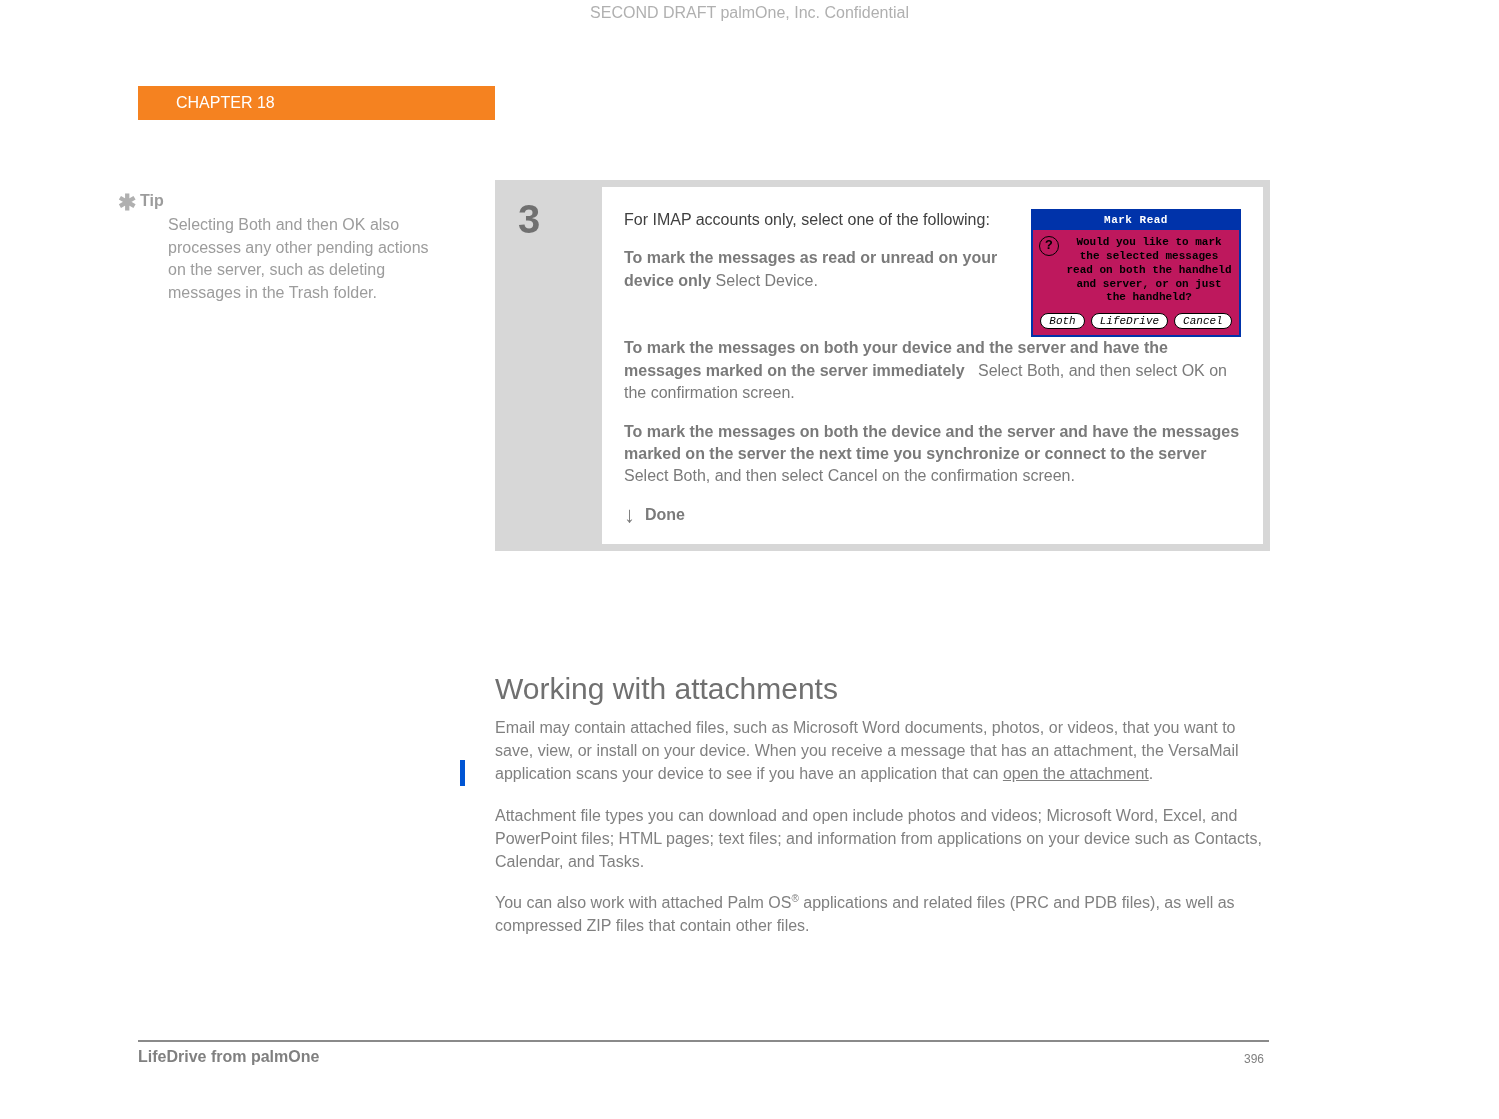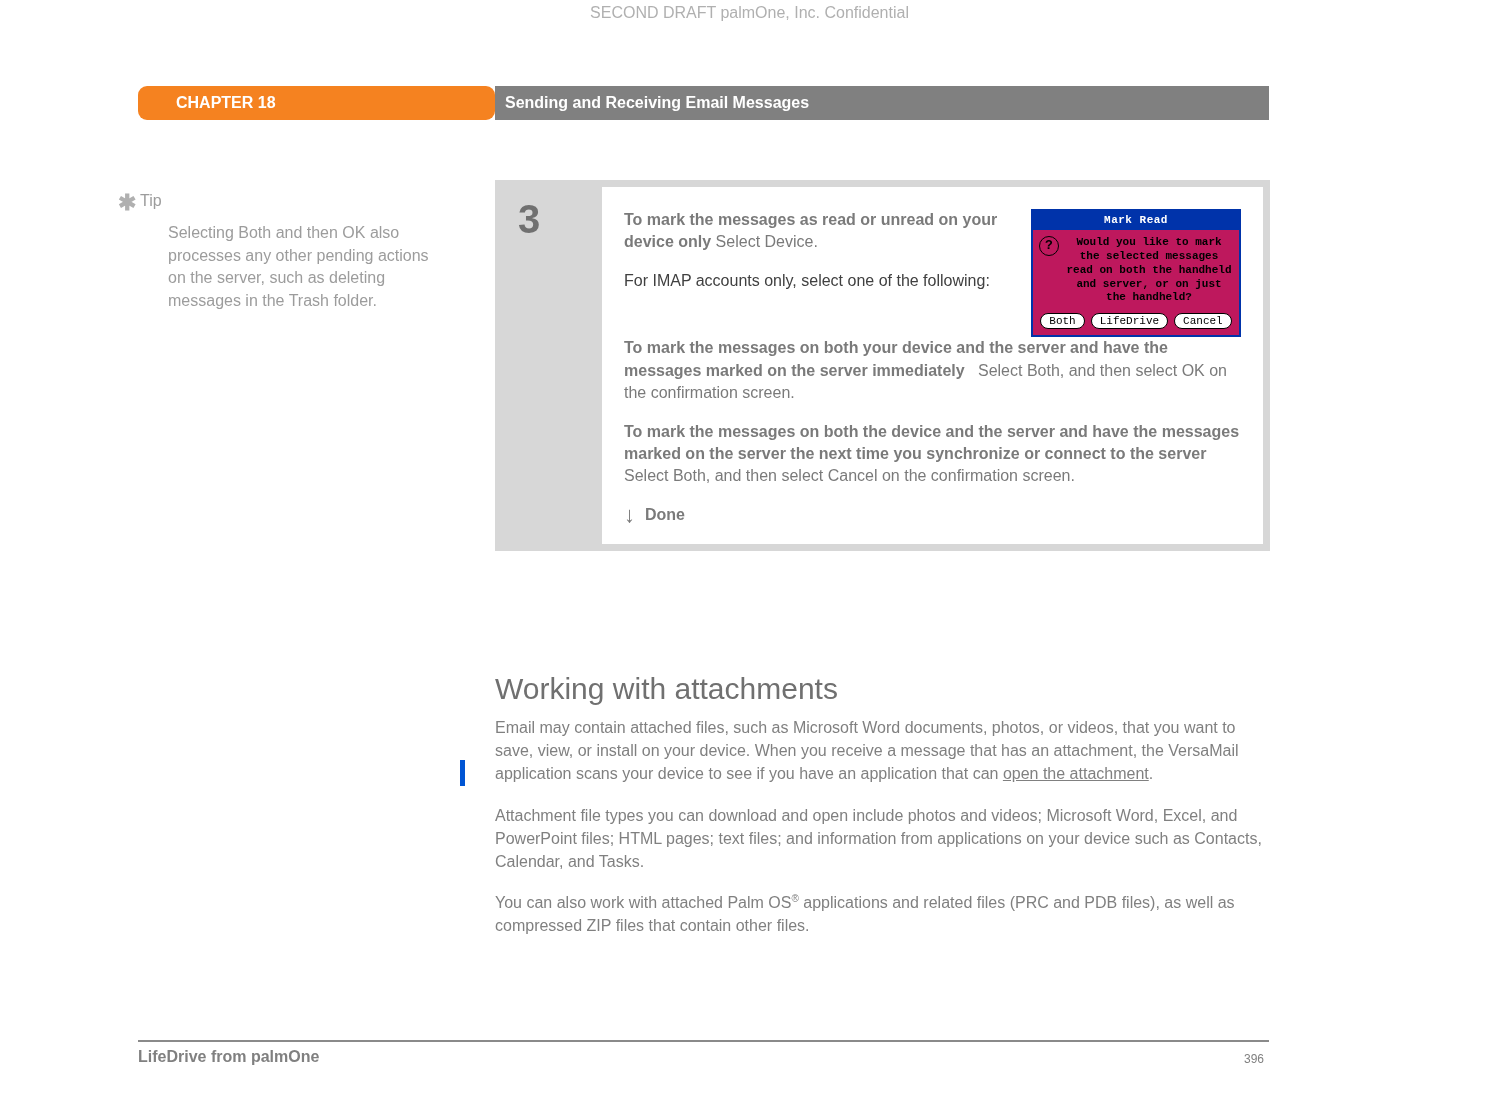--- a/index.html
+++ b/index.html
@@ -18,25 +18,24 @@
     position: absolute;
     top: 86px; left: 0; right: 230px;
     height: 34px;
     display: flex;
   }
   .banner-left-pad { width: 138px; background: #ffffff; }
   .banner-chapter {
     width: 357px;
     background: #f58220;
     color: #ffffff;
-    font-weight: bold;
+    font-weight: normal;
     font-size: 16px;
     display: flex; align-items: center;
     padding-left: 38px;
-    border-radius: 9px;
   }
   .banner-title {
     flex: 1;
     background: #808080;
     color: #ffffff;
     font-weight: bold;
     font-size: 16px;
     display: flex; align-items: center;
     padding-left: 10px;
   }
@@ -50,21 +49,21 @@
     font-size: 16px;
     line-height: 1.4;
   }
   .tip-star {
     position: absolute;
     left: -22px; top: -2px;
     color: #b0b0b0;
     font-size: 22px;
     font-weight: bold;
   }
-  .tip-label { color: #9c9c9c; font-weight: normal; margin-bottom: 10px; }
+  .tip-label { color: #9c9c9c; font-weight: bold; margin-bottom: 2px; }
   .tip-body { color: #9c9c9c; padding-left: 28px; }
 
   .step-card {
     position: absolute;
     top: 180px;
     left: 495px;
     width: 775px;
     background: #d7d7d7;
     padding: 7px;
   }
@@ -127,20 +126,21 @@
     color: #000;
     font-weight: bold;
     line-height: 1.25;
     text-align: center;
   }
   .dialog-buttons {
     display: flex;
     justify-content: center;
     gap: 6px;
     padding: 4px 0 6px 0;
+    font-style: italic;
   }
   .dlg-btn {
     border: 1.5px solid #000;
     border-radius: 10px;
     padding: 0 8px;
     font-size: 11px;
     font-family: "Courier New", monospace;
     background: #fff;
     color: #000;
     line-height: 1.3;
@@ -213,43 +213,42 @@
 </head>
 <body>
 
 <div class="page">
 
   <div class="header-watermark">SECOND DRAFT palmOne, Inc.  Confidential</div>
 
   <div class="banner">
     <div class="banner-left-pad"></div>
     <div class="banner-chapter">CHAPTER 18</div>
-    <div class="banner-title">Sending and Receiving Email Messages</div>
   </div>
 
   <div class="sidebar">
     <span class="tip-star">✱</span>
     <div class="tip-label">Tip</div>
     <div class="tip-body">Selecting Both and then OK also processes any other pending actions on the server, such as deleting messages in the Trash folder.</div>
   </div>
 
   <div class="step-card">
     <div class="step-inner">
       <div class="step-num-col">
         <div class="step-num">3</div>
       </div>
       <div class="step-body-col">
 
         <div class="step-row1">
           <div class="step-text1">
+            <p class="para"><span class="lead-black">For IMAP accounts only, select one of the following:</span></p>
             <p class="para">
               <span class="bold-gray">To mark the messages as read or unread on your device only</span>
               <span>Select Device.</span>
             </p>
-            <p class="para"><span class="lead-black">For IMAP accounts only, select one of the following:</span></p>
           </div>
 
           <div class="dialog">
             <div class="dialog-title">Mark Read</div>
             <div class="dialog-body">
               <div class="dialog-icon">?</div>
               <div class="dialog-msg">Would you like to mark the selected messages read on both the handheld and server, or on just the handheld?</div>
             </div>
             <div class="dialog-buttons">
               <span class="dlg-btn">Both</span>

